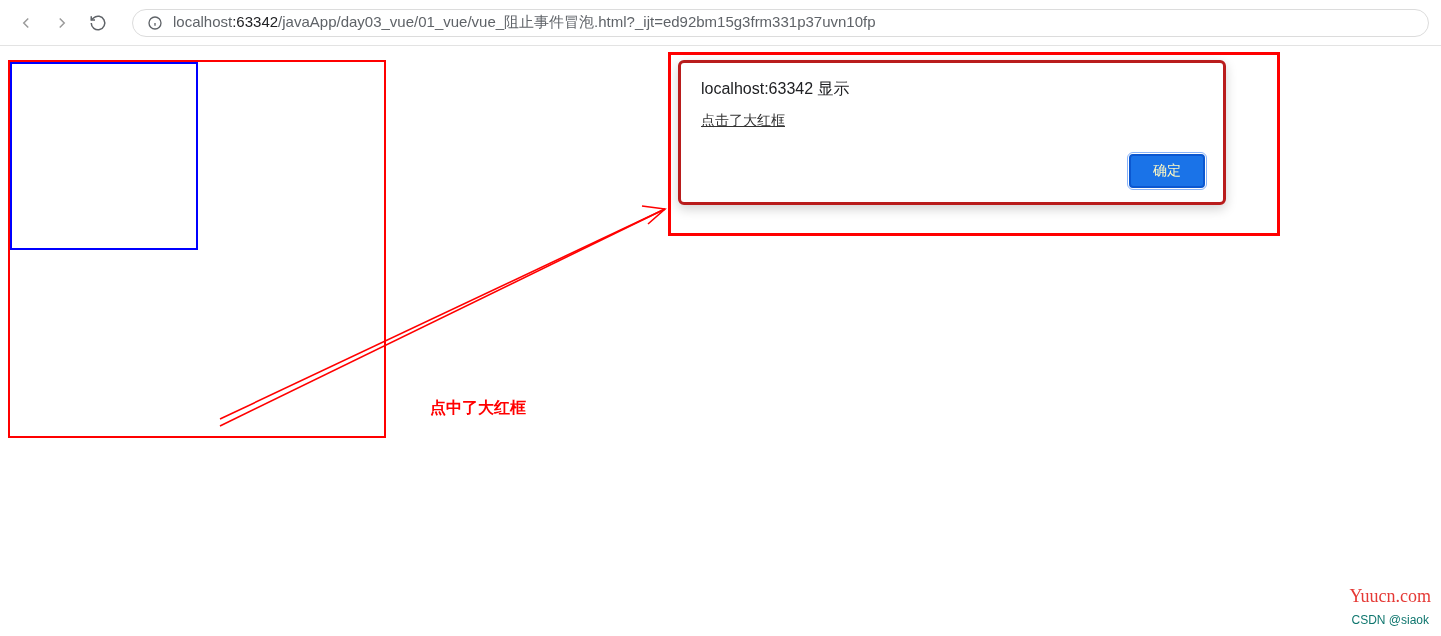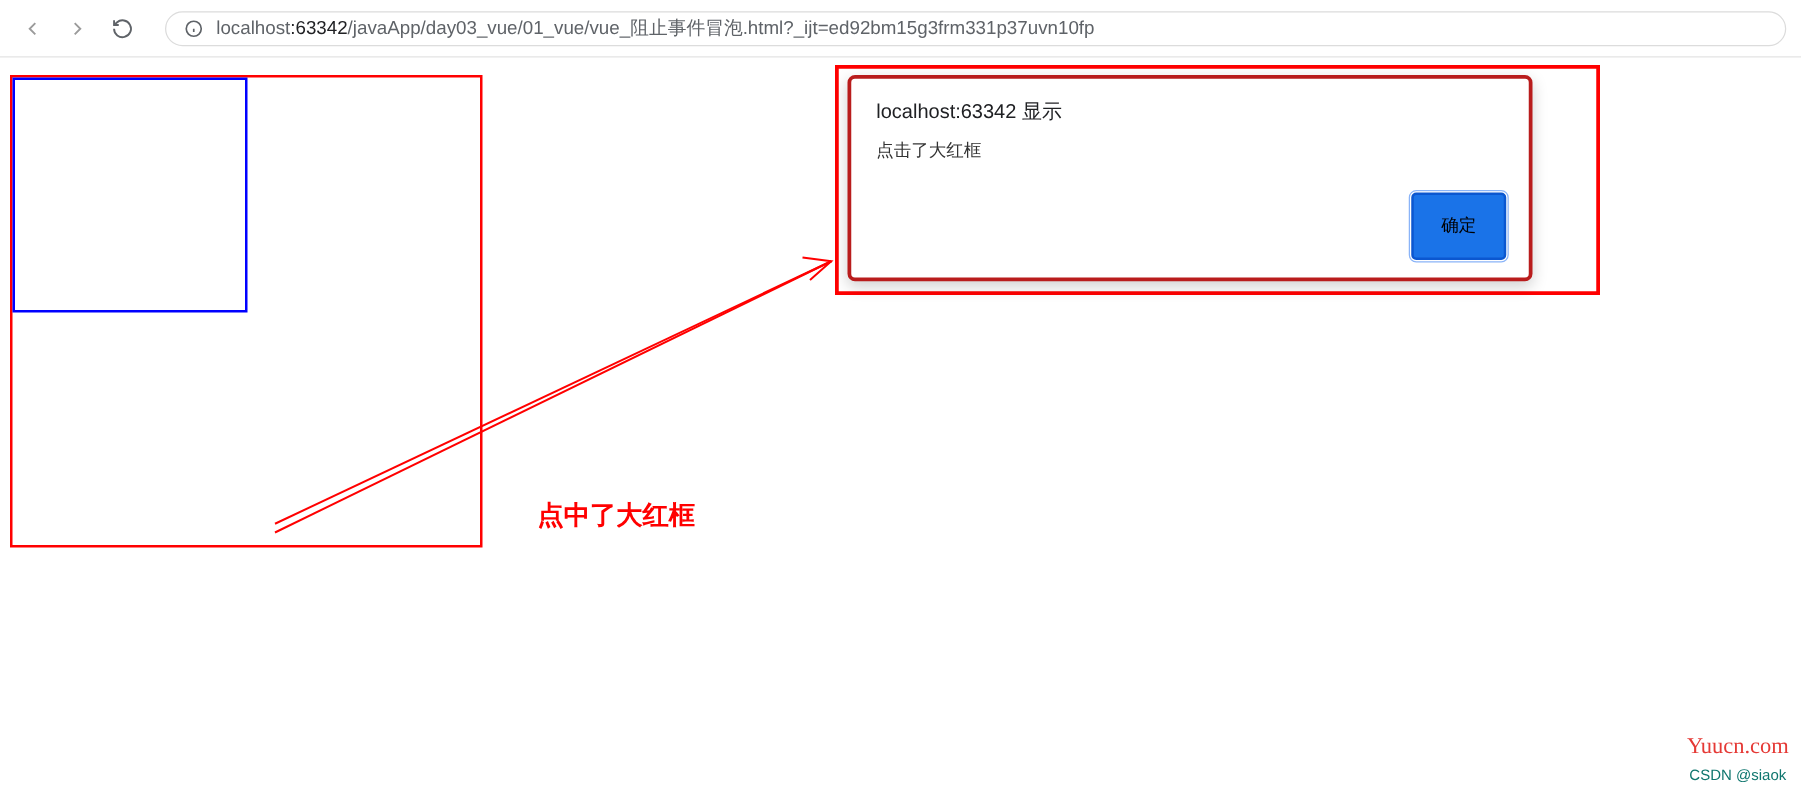--- a/index.html
+++ b/index.html
@@ -94,21 +94,21 @@
       width: 480px;
       height: 240px;
       pointer-events: none;
     }
 
     .annotation-text {
       position: absolute;
       left: 430px;
       top: 352px;
       color: #ff0000;
-      font-size: 21px;
+      font-size: 16px;
       font-weight: bold;
     }
 
     
     .dialog-wrap-border {
       position: absolute;
       left: 668px;
       top: 6px;
       width: 612px;
       height: 184px;
@@ -128,33 +128,34 @@
     }
     .dialog-title {
       font-size: 16px;
       color: #202124;
       margin-bottom: 12px;
     }
     .dialog-message {
       font-size: 14px;
       color: #333;
       margin-bottom: 24px;
+      text-decoration: underline;
     }
     .dialog-actions {
       display: flex;
       justify-content: flex-end;
     }
     .dialog-ok {
       background: #1a73e8;
-      color: #000000;
+      color: #fef9c3;
       border: 2px solid #0b57d0;
       outline: 1px solid #8ab4f8;
       outline-offset: 1px;
       border-radius: 4px;
-      padding: 16px 22px;
+      padding: 6px 22px;
       font-size: 14px;
       cursor: pointer;
     }
 
     .watermarks {
       position: absolute;
       right: 10px;
       bottom: 6px;
       text-align: center;
       line-height: 1.6;

